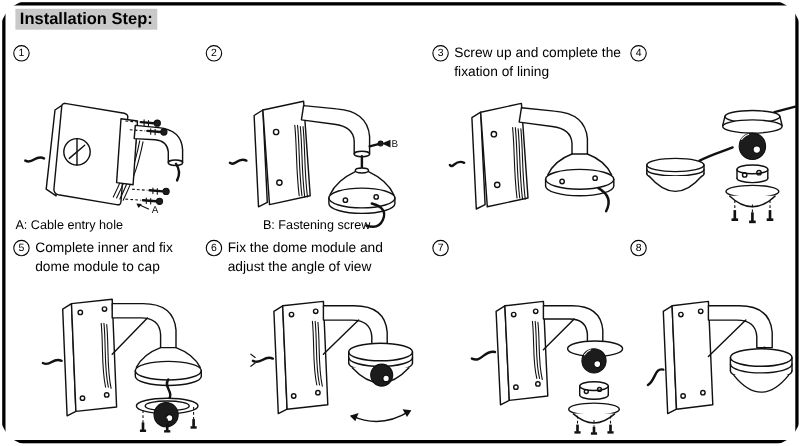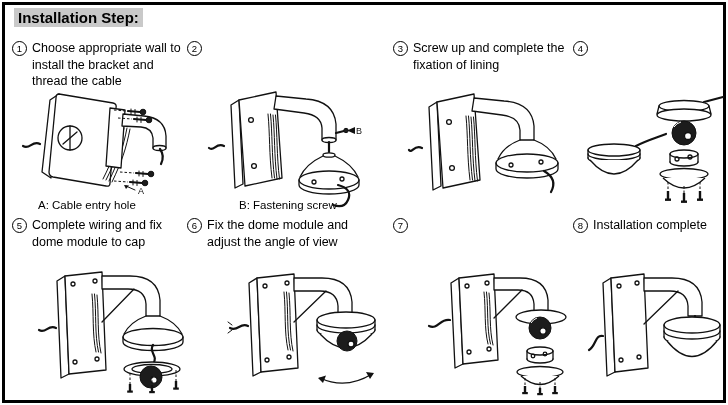--- a/index.html
+++ b/index.html
@@ -1,17 +1,17 @@
 <!DOCTYPE html>
 <html><head>
 <meta charset="utf-8">
 <style>
   html,body{margin:0;padding:0;background:#fff;}
   .page{position:relative;width:728px;height:405px;background:#ffffff;
-        font-family:"Liberation Sans",sans-serif;color:#000;overflow:hidden;}
+        font-family:"Liberation Sans",sans-serif;color:#000;overflow:hidden;border-radius:29px;}
   .frame{position:absolute;inset:2px;border:3px solid #000;pointer-events:none;}
   .title{position:absolute;left:14px;top:8px;font-size:15px;font-weight:bold;
          background:#c9c9c9;padding:1px 4px;}
   .step{position:absolute;display:flex;gap:5px;font-size:12.5px;line-height:1.32;}
   .num{flex:0 0 auto;width:13px;height:13px;border:1px solid #000;border-radius:50%;
        font-size:9.5px;line-height:13px;text-align:center;margin-top:1px;}
   .caption{position:absolute;font-size:11.5px;}
   .illus{position:absolute;}
   svg{display:block;overflow:visible;}
   .ln{fill:none;stroke:#111;stroke-width:1.3;stroke-linejoin:round;stroke-linecap:round;}
@@ -26,50 +26,48 @@
 </head>
 <body>
 
 <div class="page">
   <div class="frame"></div>
 
   <div class="title">Installation Step:</div>
 
   <div class="step" style="left:12px;top:40px;width:174px;">
     <span class="num">1</span>
-    <span>Choose appropriate wall to install the bracket and thread the cable</span>
   </div>
   <div class="step" style="left:187px;top:40px;width:184px;">
     <span class="num">2</span>
   </div>
   <div class="step" style="left:393px;top:40px;width:174px;">
     <span class="num">3</span>
     <span>Screw up and complete the fixation of lining</span>
   </div>
   <div class="step" style="left:573px;top:40px;width:150px;">
     <span class="num">4</span>
   </div>
 
-  <div class="caption" style="left:14px;top:199px;margin-left:24px;">A: Cable entry hole</div>
+  <div class="caption" style="left:14px;top:199px;">A: Cable entry hole</div>
   <div class="caption" style="left:239px;top:199px;">B: Fastening screw</div>
 
   <div class="step" style="left:12px;top:217px;width:174px;">
     <span class="num">5</span>
-    <span>Complete wiring and fix dome module to cap</span>
+    <span>Complete inner and fix dome module to cap</span>
   </div>
   <div class="step" style="left:187px;top:217px;width:184px;">
     <span class="num">6</span>
     <span>Fix the dome module and adjust the angle of view</span>
   </div>
   <div class="step" style="left:393px;top:217px;width:176px;">
     <span class="num">7</span>
   </div>
   <div class="step" style="left:573px;top:217px;width:150px;">
     <span class="num">8</span>
-    <span>Installation complete</span>
   </div>
 
   <div class="illus" style="left:22px;top:86px;">
     <svg width="160" height="112" viewBox="0 0 160 112">
       <g>
         <path class="cb" d="M18,58 C10,54 8,64 1,60"></path>
       </g>
       <g>
         <path class="wh" d="M37,8 L28,14 L20,86 L29,92 Z"></path>
         <path class="wh" d="M37,8 Q34,8 34,12 L27,86 Q27,90 31,91 L84,100 Q88,101 88,97 L94,22 Q95,18 91,17 Z"></path>

